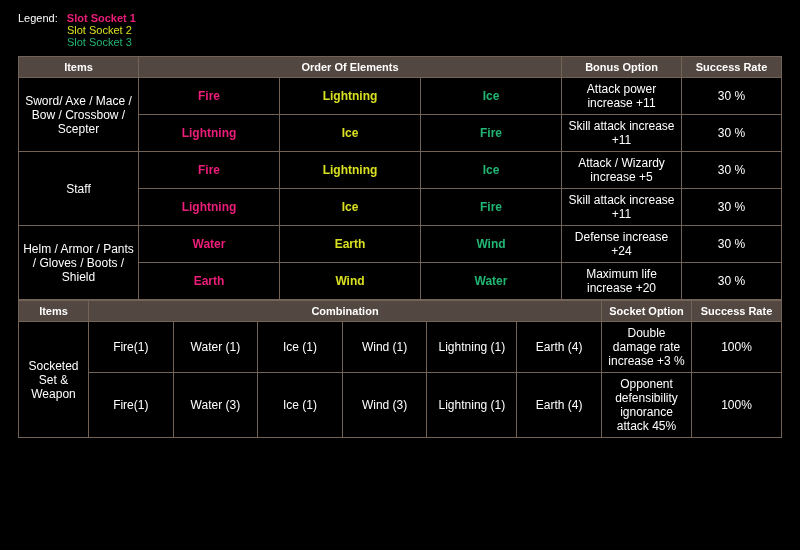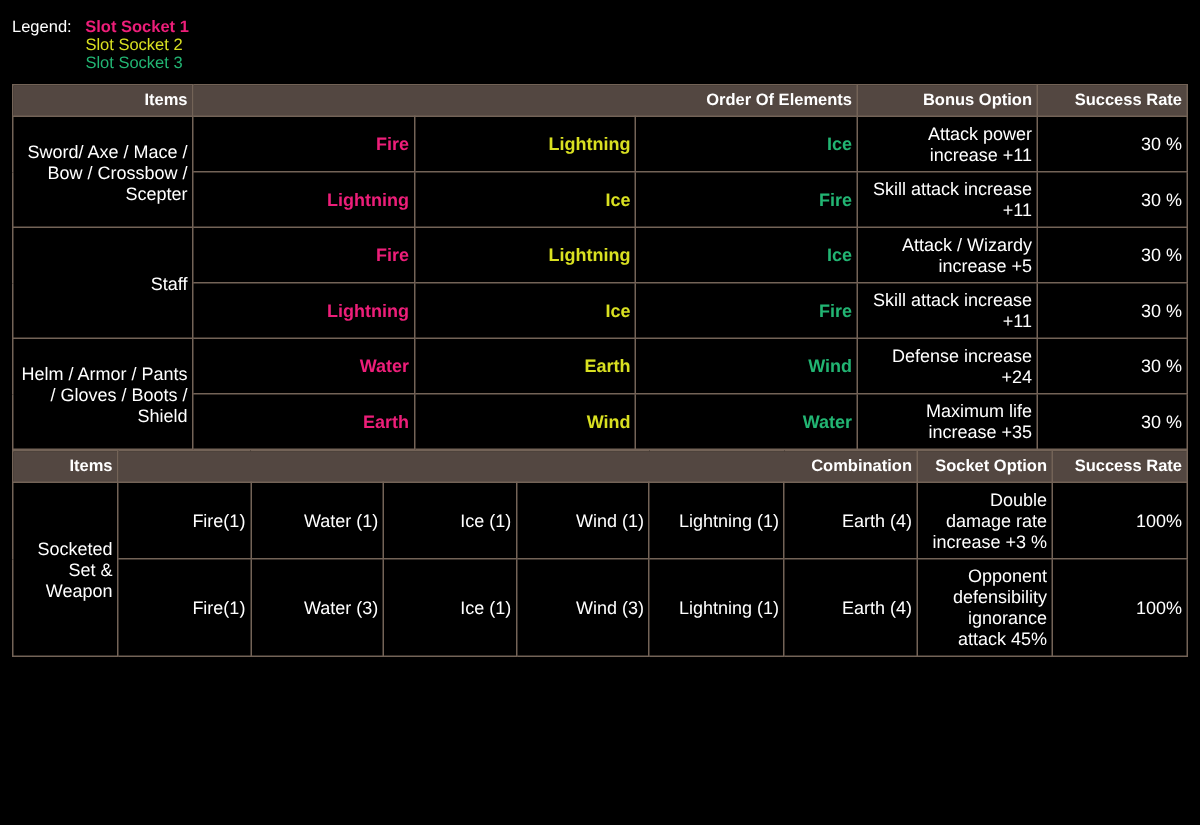--- a/index.html
+++ b/index.html
@@ -1,23 +1,23 @@
 <!DOCTYPE html>
 <html><head>
 <meta charset="utf-8">
 <style>
 body{margin:0;background:#000;font-family:'Century Gothic',sans-serif;color:#fff;font-size:11px}
-.page{width:800px;height:550px;background:#000;padding:12px 8px;box-sizing:border-box}
+.page{width:800px;height:550px;background:#000;padding:12px 18px;box-sizing:border-box}
 .legend{margin-bottom:8px}
 .legend-label{color:#fff;margin-right:6px}
 .legend .s1{color:#ed1e79;font-weight:bold}
 .legend .s2{color:#d9e021;font-weight:normal}
 .legend .s3{color:#22b573;font-weight:normal}
 table{border-collapse:collapse;width:100%;table-layout:fixed}
-th,td{border:1px solid #736357;text-align:right;padding:4px 3px;vertical-align:middle}
+th,td{border:1px solid #736357;text-align:center;padding:4px 3px;vertical-align:middle}
 th{background:#534741;font-weight:bold;color:#fff;font-size:11px}
 td{font-size:12px}
 .c1{color:#ed1e79;font-weight:bold}
 .c2{color:#d9e021;font-weight:bold}
 .c3{color:#22b573;font-weight:bold}
 .section-title{font-weight:bold;font-size:13px;margin-top:16px;margin-bottom:2px}
 .section-sub{color:#898989;font-size:11px;margin-bottom:8px}
 .wcol{width:120px}
 </style>
 </head>
@@ -84,21 +84,21 @@
  <td class="c1">Water</td>
  <td class="c2">Earth</td>
  <td class="c3">Wind</td>
  <td>Defense increase +24</td>
  <td>30 %</td>
 </tr>
 <tr>
  <td class="c1">Earth</td>
  <td class="c2">Wind</td>
  <td class="c3">Water</td>
- <td>Maximum life increase +35</td>
+ <td>Maximum life increase +20</td>
  <td>30 %</td>
 </tr>
 </tbody>
     </table>
 
 
 <table>
 <colgroup>
         <col style="width:70px">
         <col>

